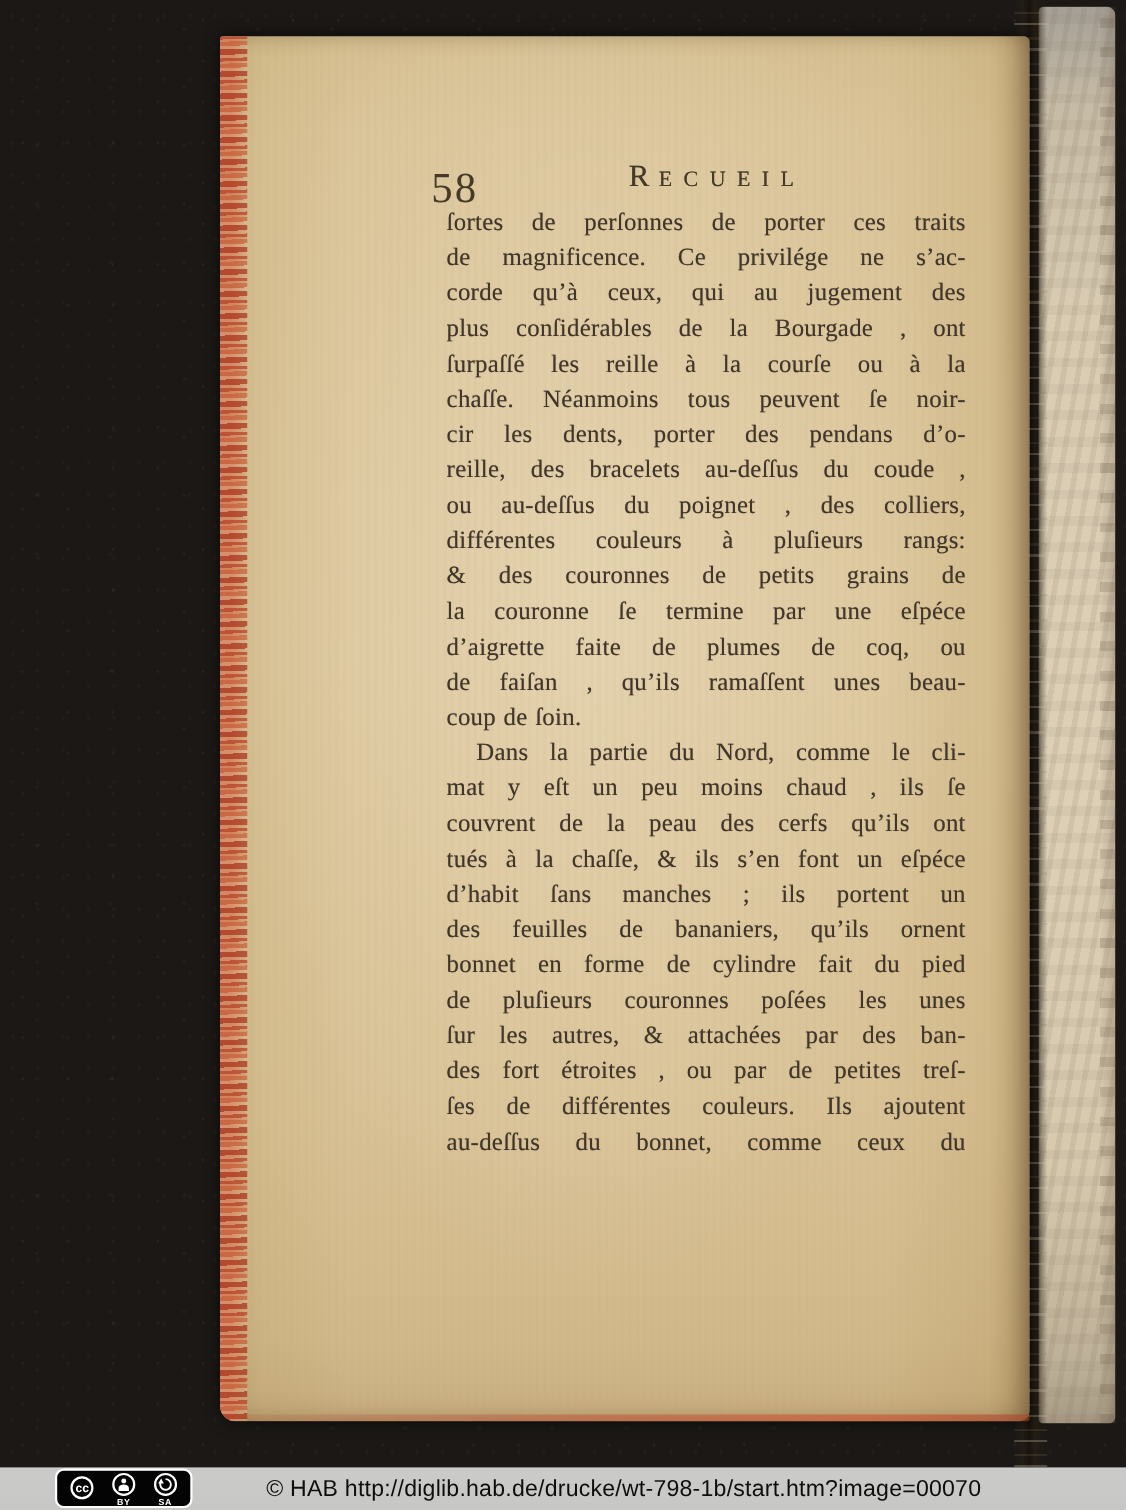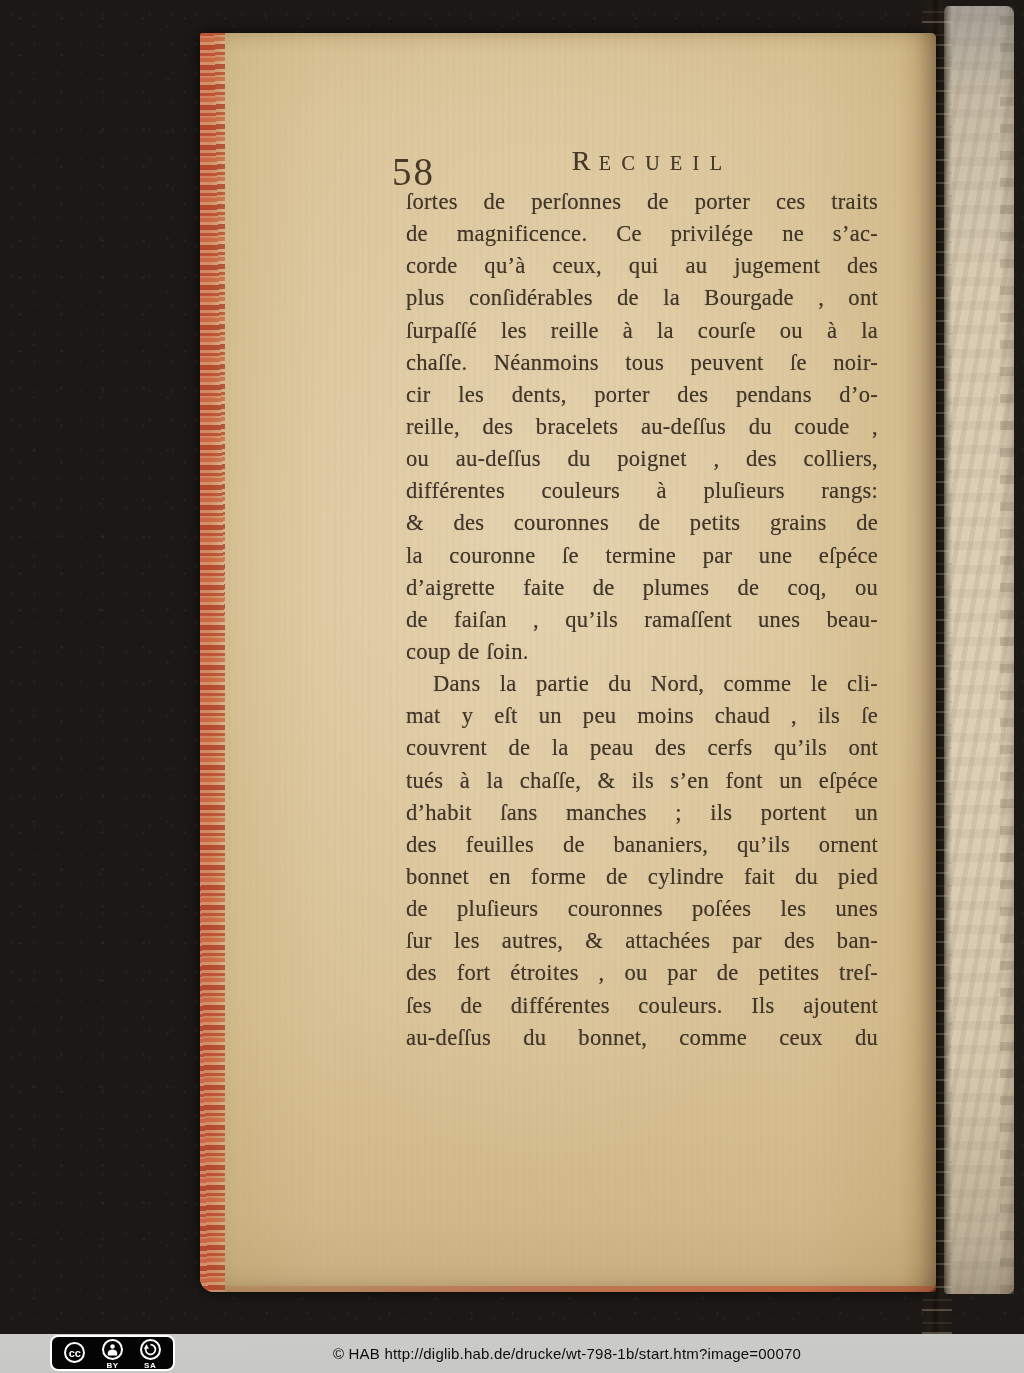--- a/index.html
+++ b/index.html
@@ -116,21 +116,21 @@
   }
   .badge-col { display:flex; flex-direction:column; align-items:center; }
   .badge-circle {
     width:21px; height:21px; border:2px solid #fff; border-radius:50%;
     display:flex; align-items:center; justify-content:center; flex:none;
   }
   .badge-circle.cc { margin-top:3px; font-weight:bold; font-size:11px; color:#fff; letter-spacing:0; }
   .badge-label { font-size:8px; font-weight:bold; color:#fff; line-height:9px; margin-top:1px; letter-spacing:.5px; }
   .copyright {
     flex:1; text-align:center; padding-left:110px;
-    font-size:15px; color:#0e0e0e; letter-spacing:.2px;
+    font-size:21px; color:#0e0e0e; letter-spacing:.2px;
   }
 </style>
 </head>
 <body>
 
 <div class="stage">
 
   <div class="facing">
     <div class="facing-edge"></div>
   </div>

